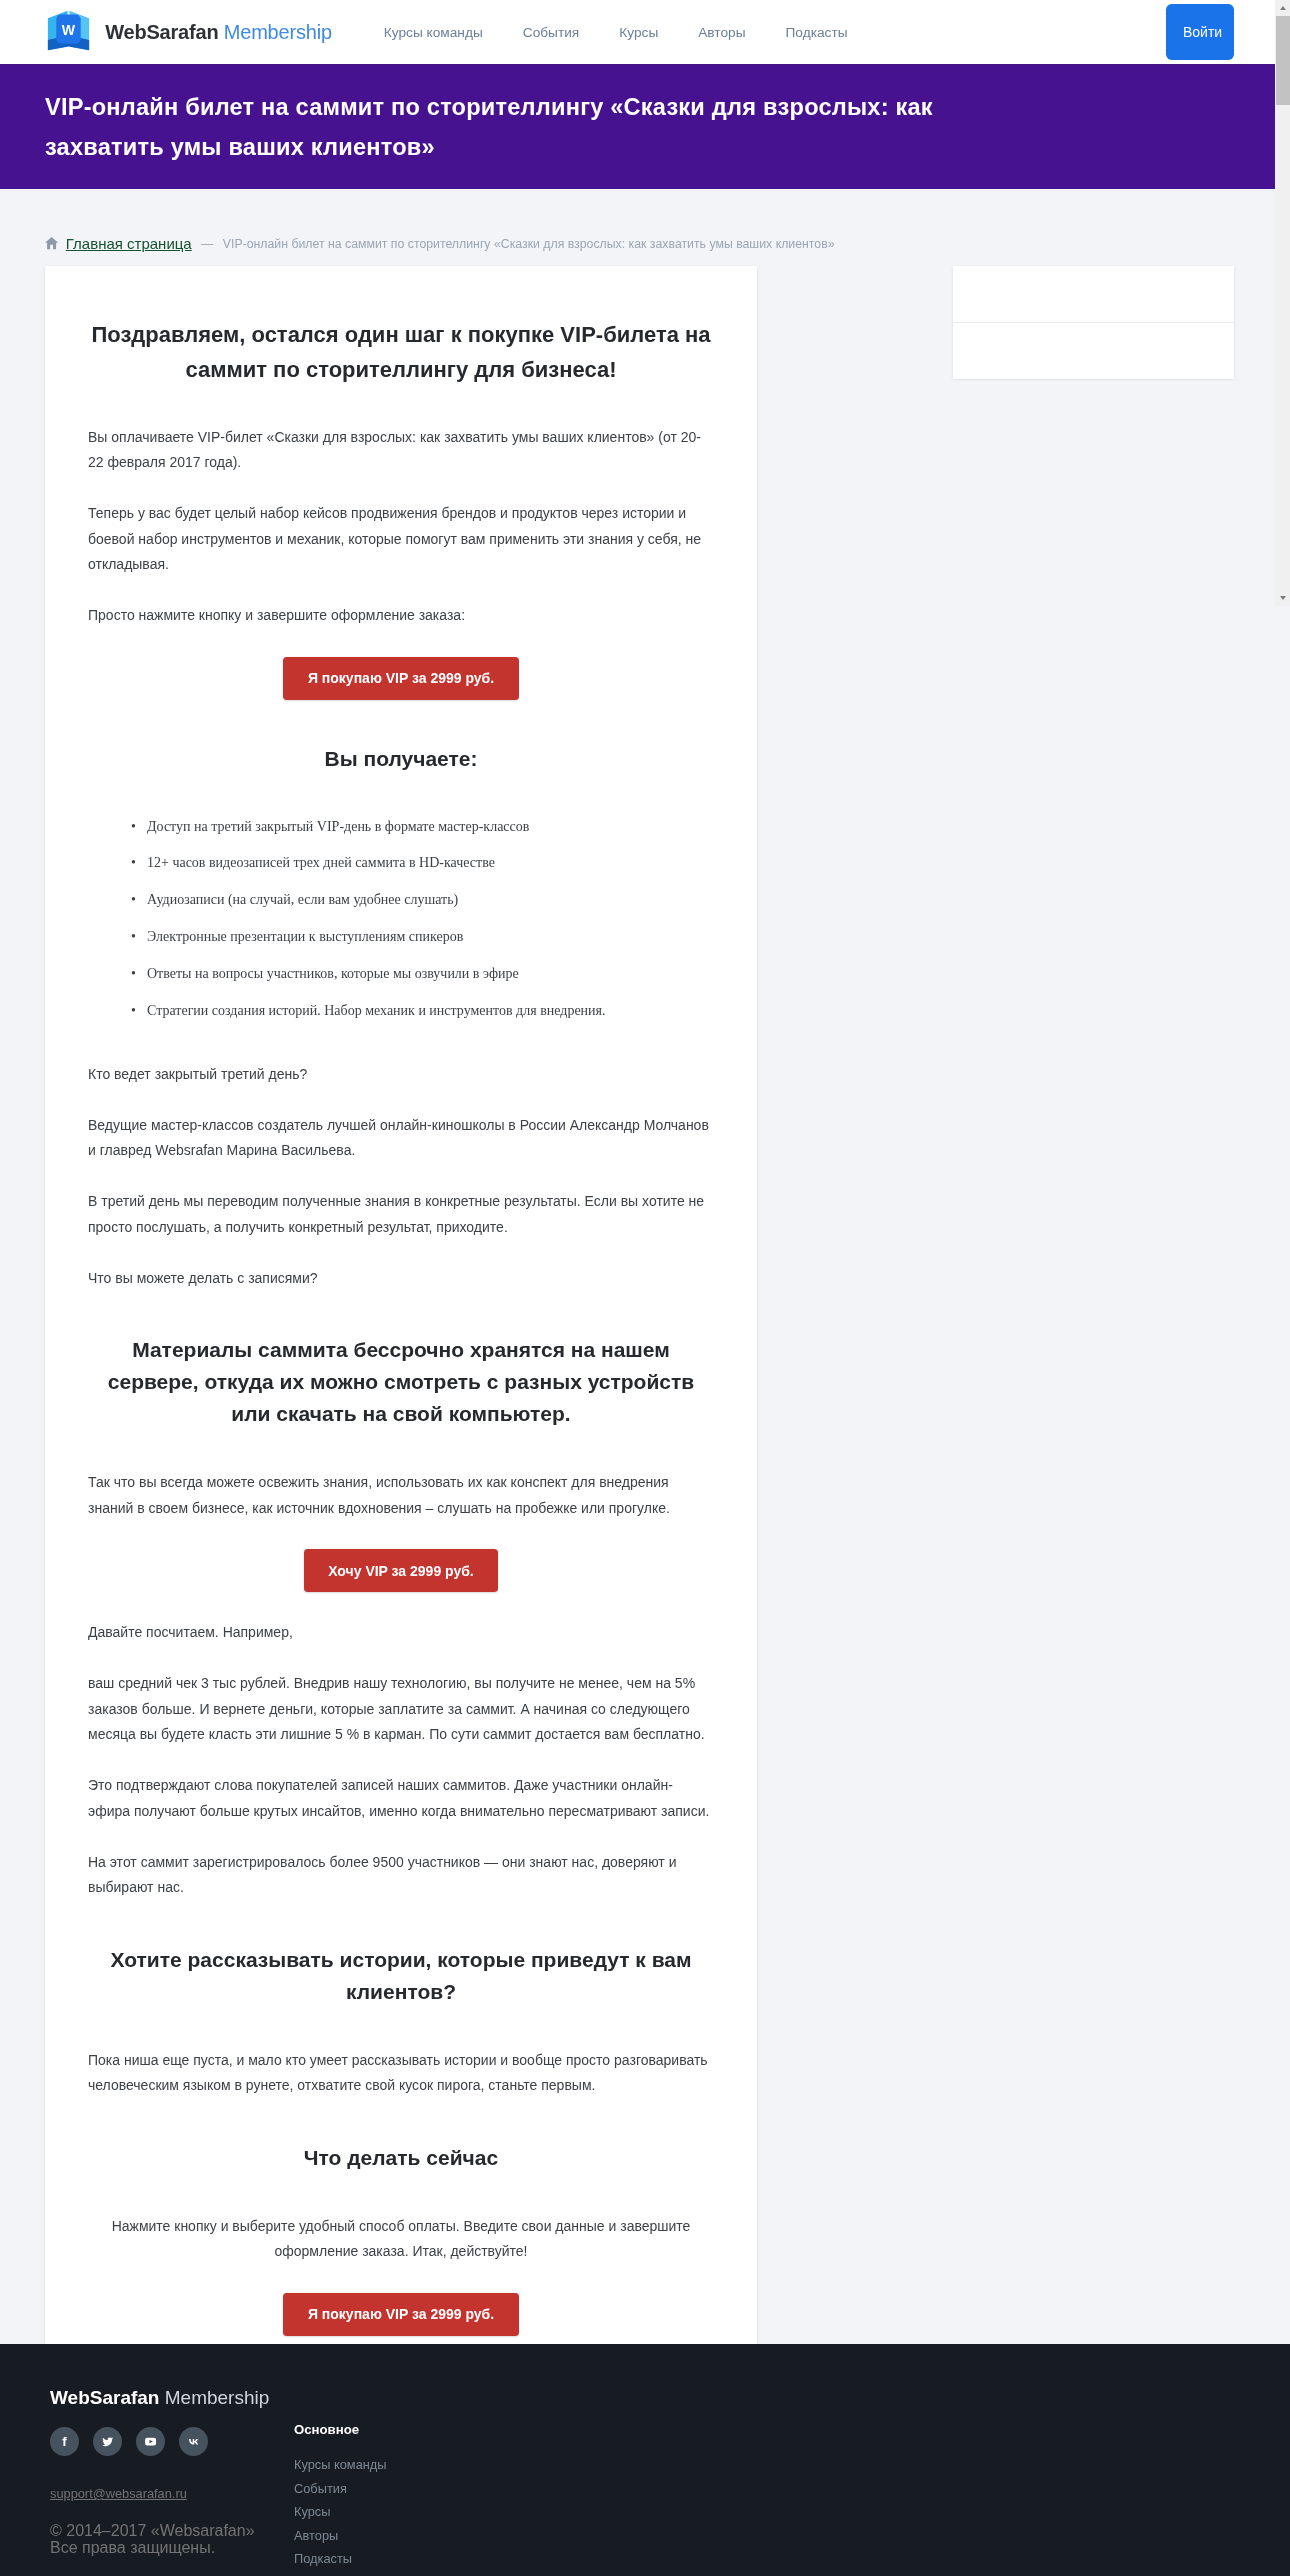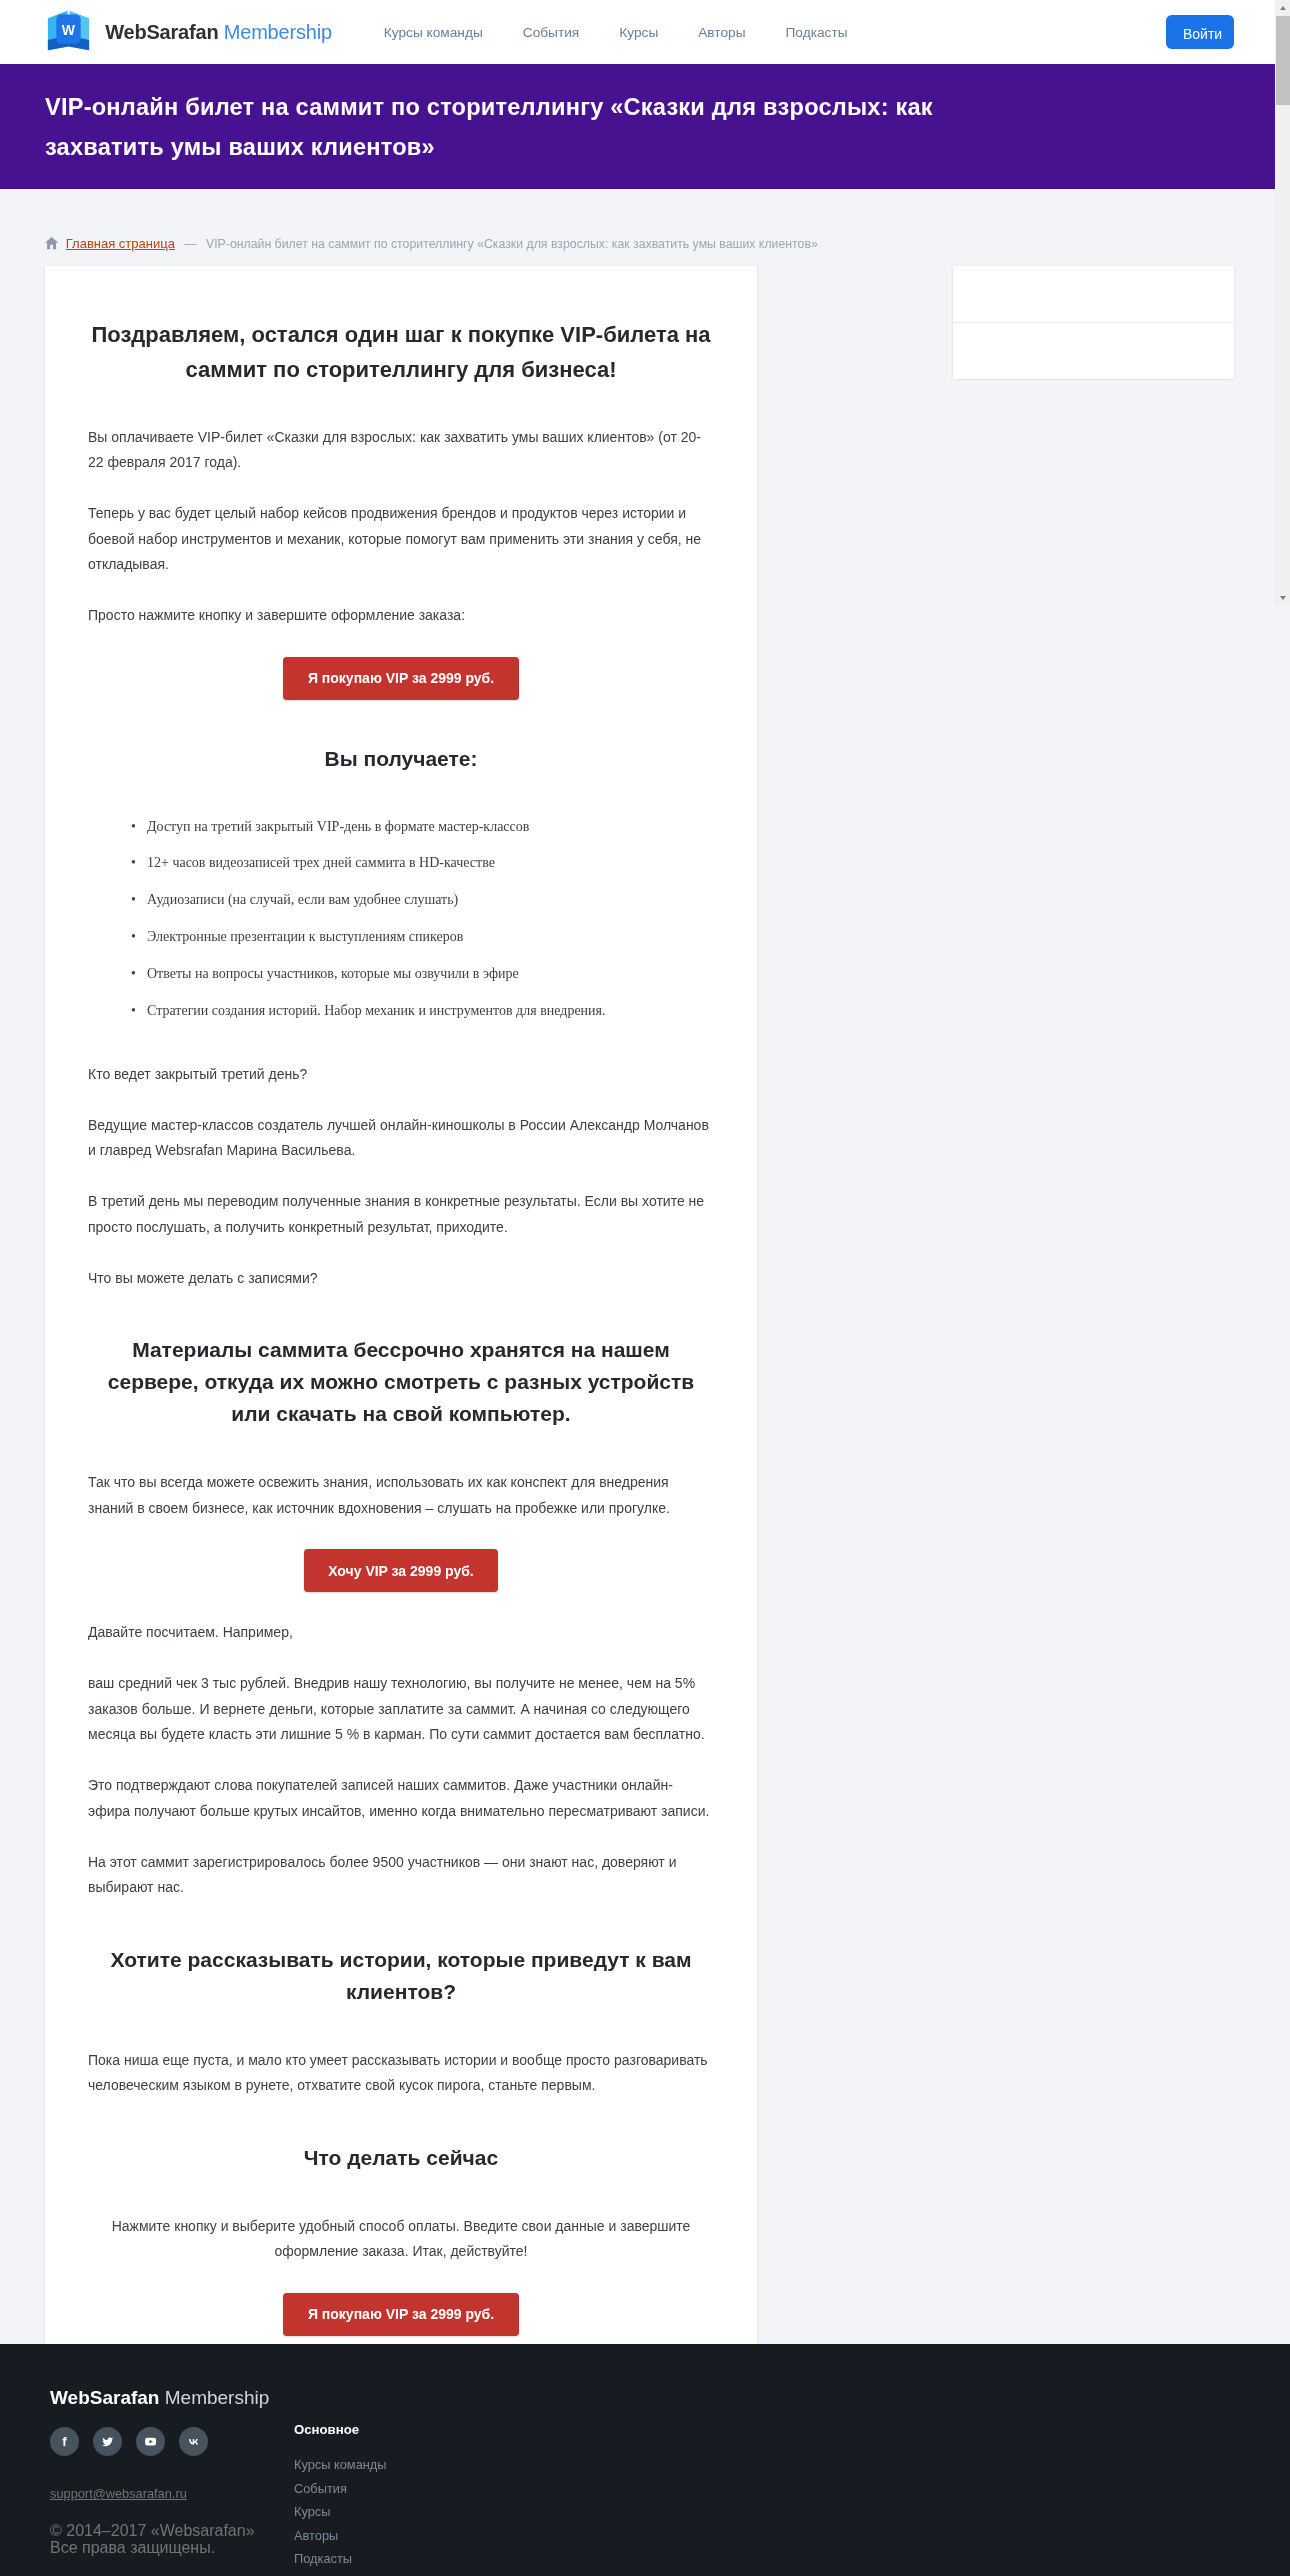--- a/index.html
+++ b/index.html
@@ -10,29 +10,29 @@
   
   .site-header { position:relative; height:64px; background:#ffffff; box-shadow:0 0.9px 1.9px rgba(40,50,70,.08);
                  display:flex; align-items:center; padding:0 57px 0 45px; z-index:2; }
   .brand { display:flex; align-items:center; gap:13.2px; }
   .brand-name { font-size:20px; letter-spacing:-0.2px; }
   .brand-bold { font-weight:bold; color:#2e3238; }
   .brand-light { color:#3f8ae0; }
   .main-nav { display:flex; gap:40px; margin-left:52px; }
   .main-nav a { font-size:13.7px; color:#6b8098; text-decoration:none; }
   .login-btn { margin-left:auto; background:#1a73e8; color:#fff; border:none; border-radius:5.7px;
-               font-family:inherit; font-size:14px; padding:11.3px 17px; width:68px; height:34px; cursor:pointer; }
+               font-family:inherit; font-size:14px; padding:11.3px 17px; width:68px; height:56px; cursor:pointer; }
 
   
   .hero { height:125px; background:#47128f; color:#fff; display:flex; align-items:center; }
   .hero h1 { font-weight:bold; font-size:23.6px; line-height:40px; max-width:983px; margin-left:45px; letter-spacing:0.2px; }
 
   
   .breadcrumb { display:flex; align-items:center; gap:9.4px; padding:32px 0 0 45px; height:77px; }
-  .crumb-home { display:flex; align-items:center; gap:7.6px; color:#c2410c; font-size:13px; text-decoration:underline; }
+  .crumb-home { display:flex; align-items:center; gap:7.6px; color:#14532d; font-size:15px; text-decoration:underline; }
   .crumb-sep { color:#9aa6b5; font-size:12.3px; }
   .crumb-current { color:#9aa6b5; font-size:12.3px; }
   .home-icon { width:13.2px; height:12.3px; fill:#8d99a8; }
 
   
   .card { position:relative; width:712px; margin-left:45px; background:#fff;
           box-shadow:0 0.9px 2.8px rgba(40,50,70,.14); padding:43px 43px 55px; }
   .card p { font-size:14px; line-height:25.5px; color:#3d4248; margin-bottom:25.5px; }
   .main-title { font-size:22px; line-height:35px; font-weight:bold; color:#26292e; text-align:center;
                 max-width:765px; margin:7.6px auto 38px; }

